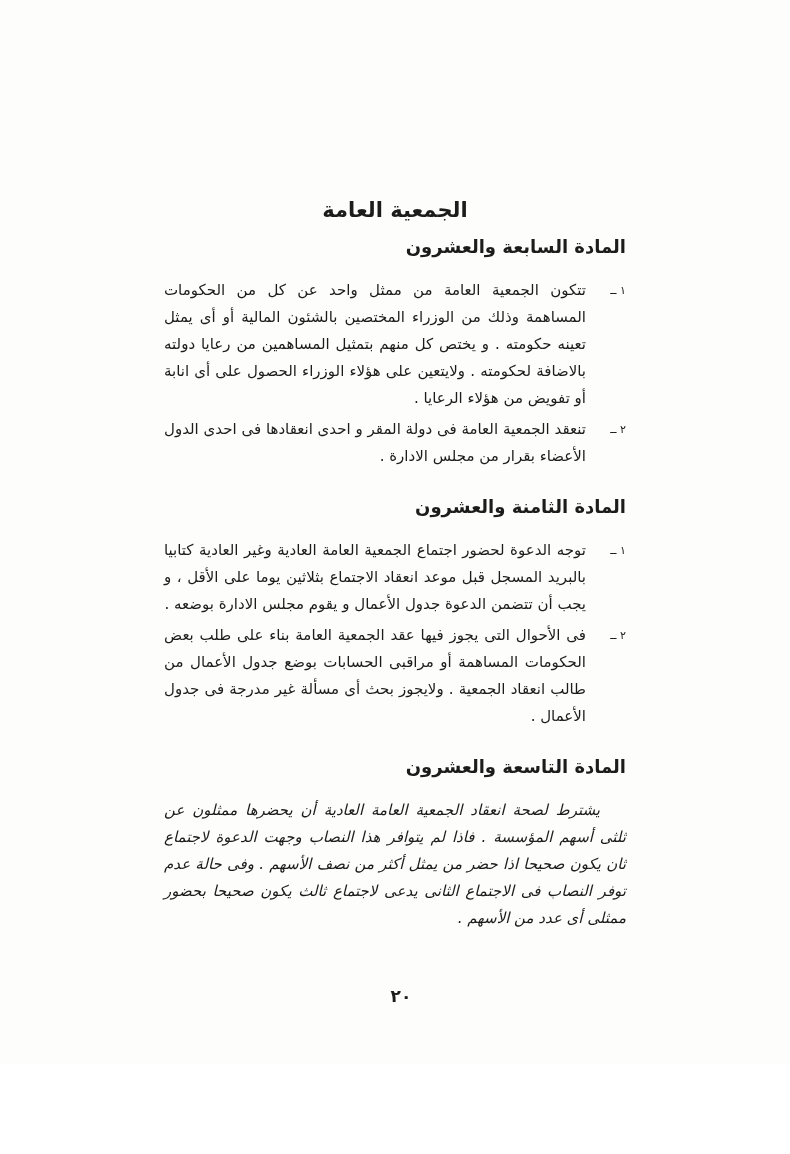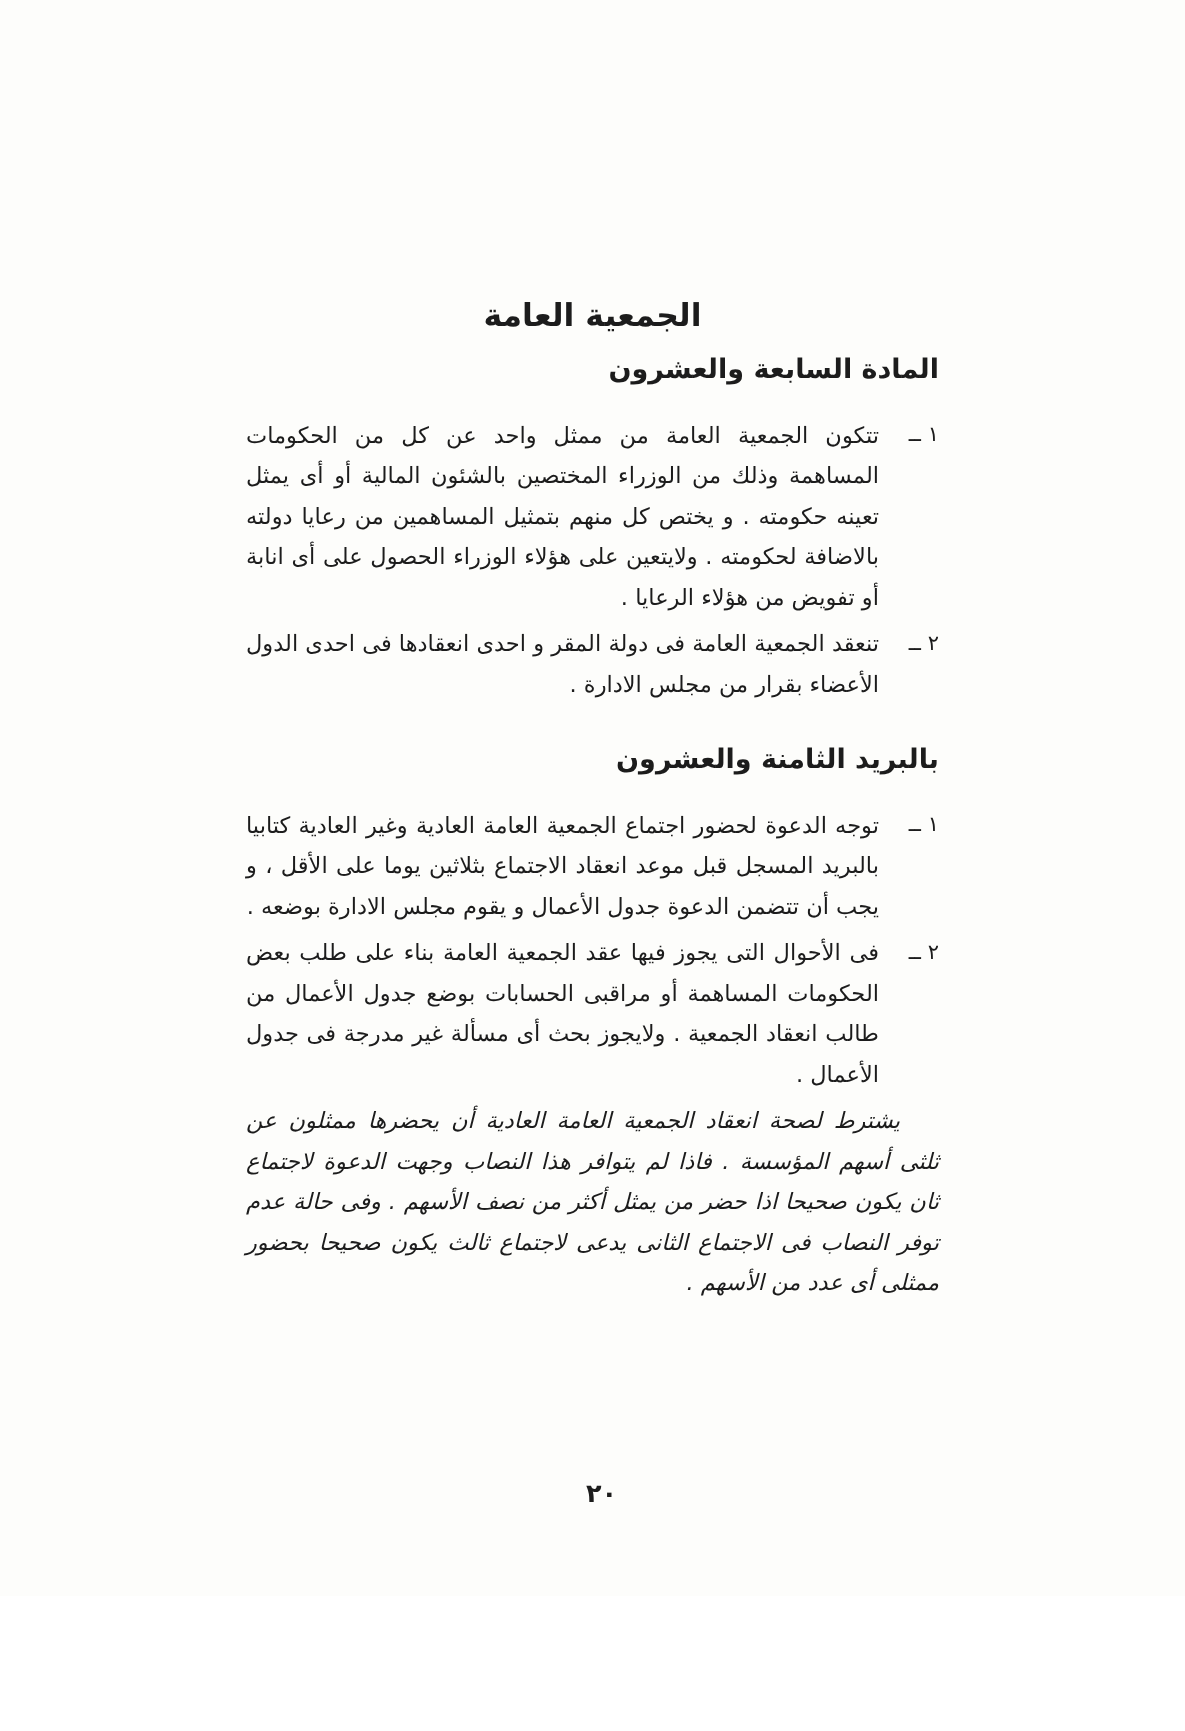--- a/index.html
+++ b/index.html
@@ -46,21 +46,21 @@
   }
 
   .item {
     display: flex;
     align-items: flex-start;
     margin-bottom: 4px;
   }
 
   .item-number {
     flex: 0 0 40px;
-    font-size: 14px;
+    font-size: 11px;
     line-height: 27px;
     white-space: nowrap;
   }
 
   .item-text {
     flex: 1;
     font-size: 15px;
     line-height: 27px;
     text-align: justify;
   }
@@ -97,31 +97,32 @@
         <span class="item-number">١ ــ</span>
         <p class="item-text">تتكون الجمعية العامة من ممثل واحد عن كل من الحكومات المساهمة وذلك من الوزراء المختصين بالشئون المالية أو أى يمثل تعينه حكومته . و يختص كل منهم بتمثيل المساهمين من رعايا دولته بالاضافة لحكومته . ولايتعين على هؤلاء الوزراء الحصول على أى انابة أو تفويض من هؤلاء الرعايا .</p>
       </div>
       <div class="item">
         <span class="item-number">٢ ــ</span>
         <p class="item-text">تنعقد الجمعية العامة فى دولة المقر و احدى انعقادها فى احدى الدول الأعضاء بقرار من مجلس الادارة .</p>
       </div>
     </section>
 
     <section>
-      <h2 class="article-heading">بالبريد الثامنة والعشرون</h2>
+      <h2 class="article-heading">المادة الثامنة والعشرون</h2>
       <div class="item">
         <span class="item-number">١ ــ</span>
         <p class="item-text">توجه الدعوة لحضور اجتماع الجمعية العامة العادية وغير العادية كتابيا بالبريد المسجل قبل موعد انعقاد الاجتماع بثلاثين يوما على الأقل ، و يجب أن تتضمن الدعوة جدول الأعمال و يقوم مجلس الادارة بوضعه .</p>
       </div>
       <div class="item">
         <span class="item-number">٢ ــ</span>
         <p class="item-text">فى الأحوال التى يجوز فيها عقد الجمعية العامة بناء على طلب بعض الحكومات المساهمة أو مراقبى الحسابات بوضع جدول الأعمال من طالب انعقاد الجمعية . ولايجوز بحث أى مسألة غير مدرجة فى جدول الأعمال .</p>
       </div>
     </section>
 
     <section>
+      <h2 class="article-heading">المادة التاسعة والعشرون</h2>
       <p class="article-paragraph">يشترط لصحة انعقاد الجمعية العامة العادية أن يحضرها ممثلون عن ثلثى أسهم المؤسسة . فاذا لم يتوافر هذا النصاب وجهت الدعوة لاجتماع ثان يكون صحيحا اذا حضر من يمثل أكثر من نصف الأسهم . وفى حالة عدم توفر النصاب فى الاجتماع الثانى يدعى لاجتماع ثالث يكون صحيحا بحضور ممثلى أى عدد من الأسهم .</p>
     </section>
 
   </div>
 
   <div class="page-number">٢٠</div>
 </div>
 
 </body></html>

